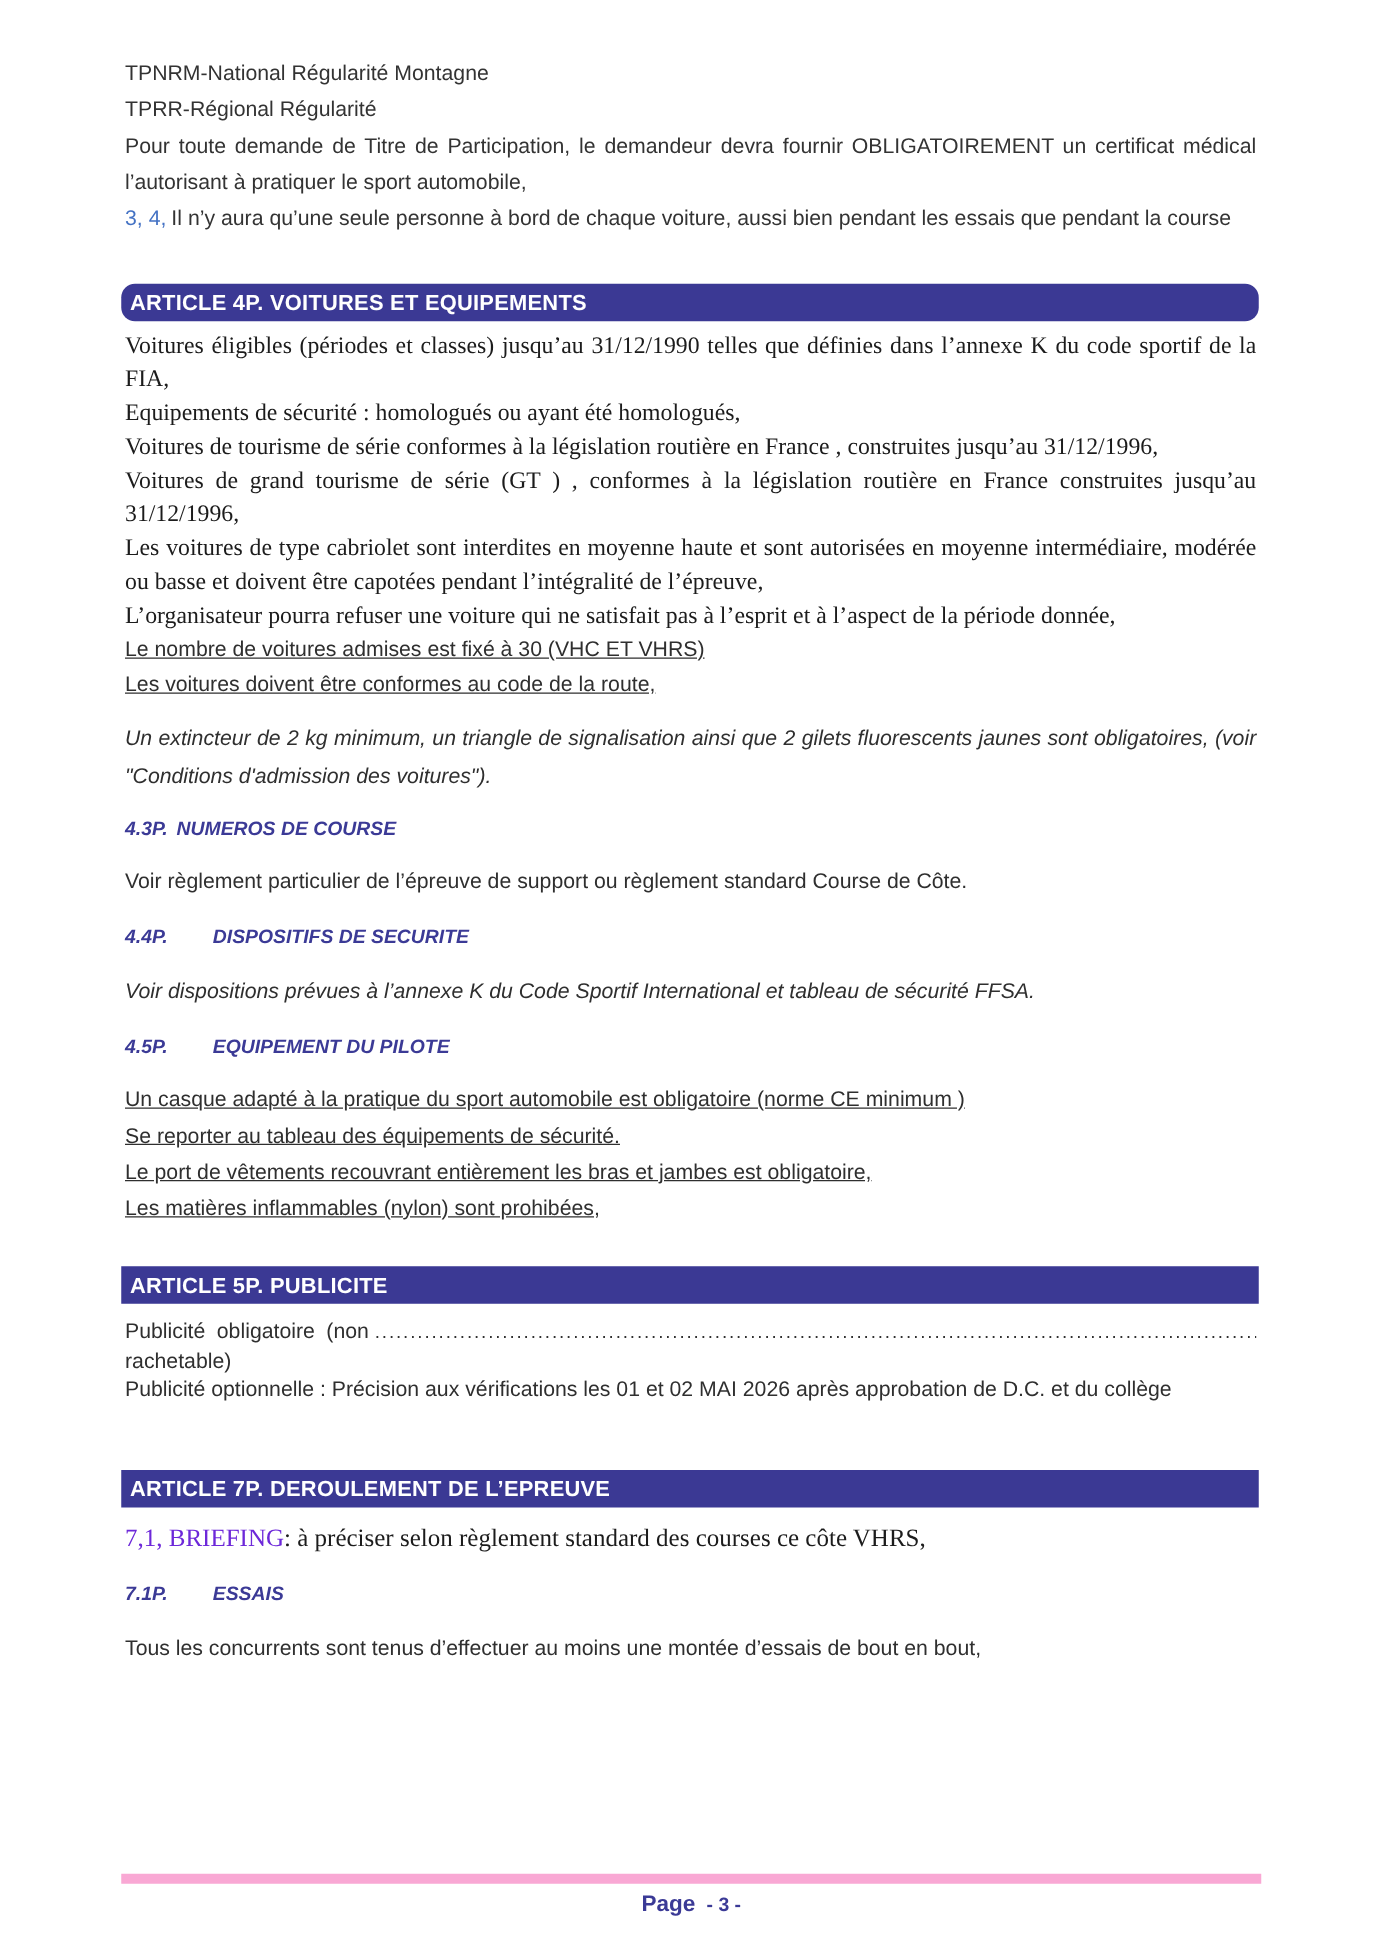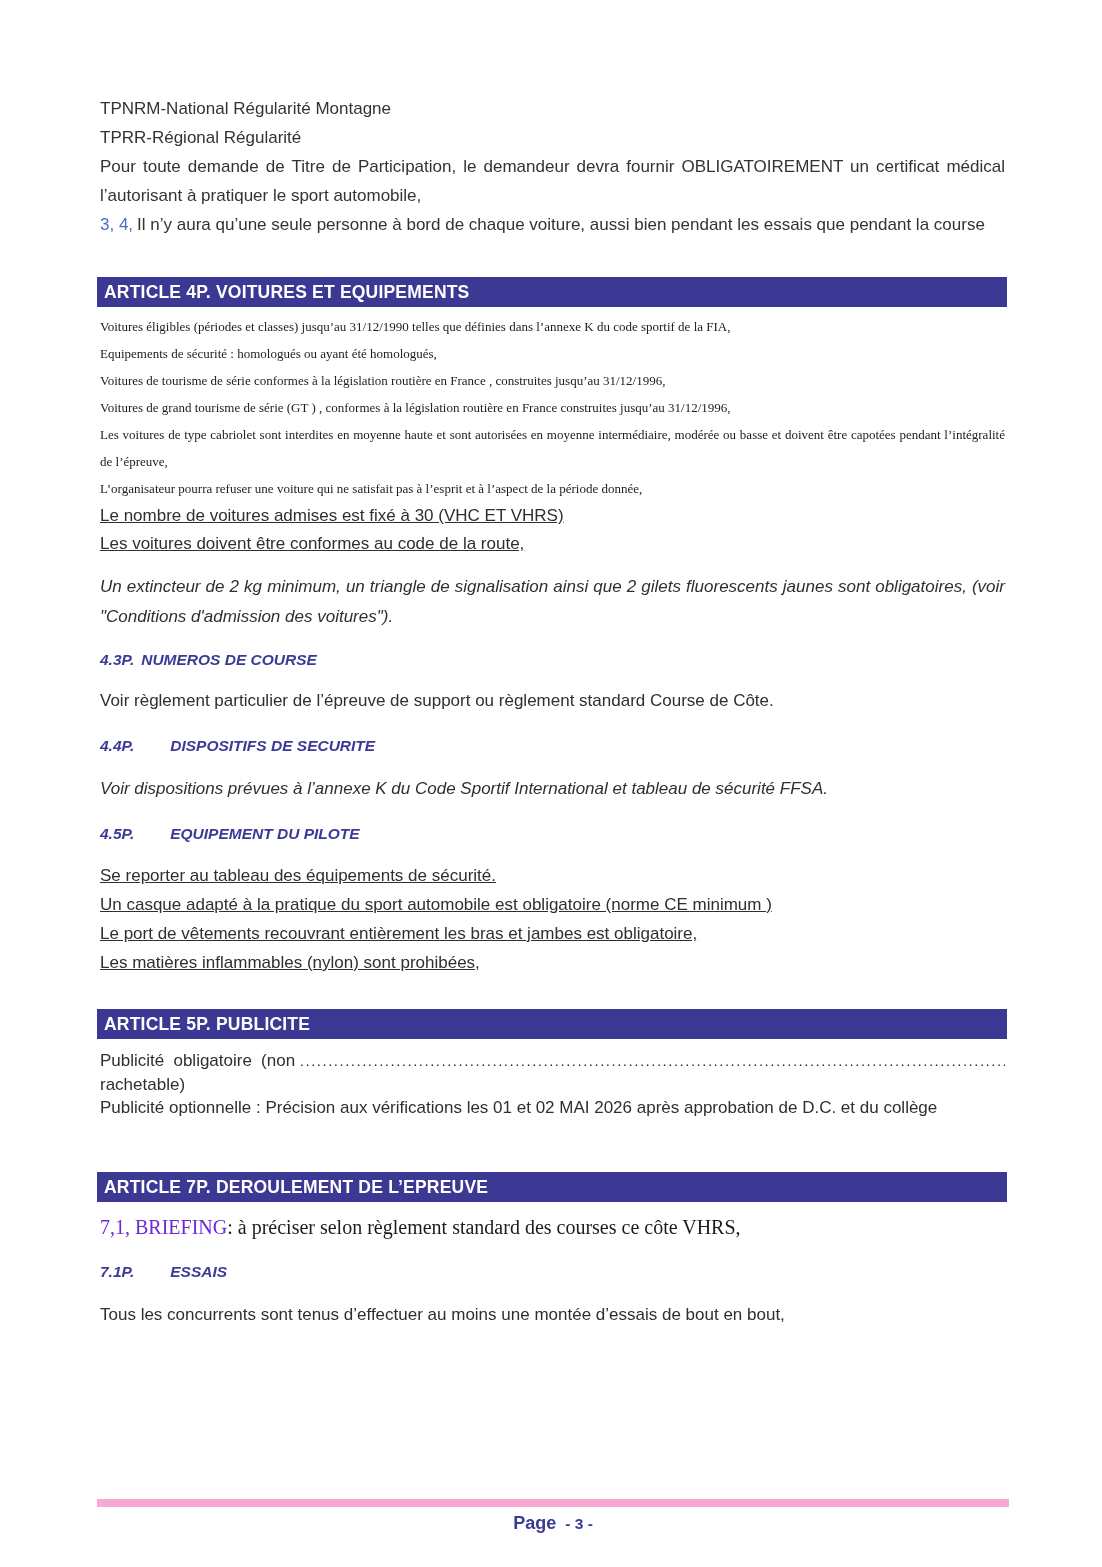--- a/index.html
+++ b/index.html
@@ -1,53 +1,53 @@
 <!DOCTYPE html>
 <html lang="fr"><head>
 <meta charset="utf-8">
 <style>
   html,body{margin:0;padding:0;background:#ffffff;}
   .page{
     position:relative;
     width:1102px;height:1567px;
     box-sizing:border-box;
-    padding:94px 97px 0 100px;
+    padding:44px 97px 0 100px;
     background:#ffffff;
     font-family:"Liberation Sans", sans-serif;
     color:#2e2e2e;
     overflow:hidden;
   }
   
   .intro{font-size:17px;line-height:29px;text-align:justify;color:#333333;}
   .intro p{margin:0;}
   .ref-blue{color:#4472c4;margin-right:4px;}
   
   .article-bar{
     margin-left:-3px;margin-right:-2px;
     background:#3b3994;color:#ffffff;
     font-weight:bold;font-size:17.5px;
     line-height:30px;height:30px;
     padding-left:7px;
     letter-spacing:.2px;
   }
-  .bar1{margin-top:38px;}
+  .bar1{margin-top:38px;border-radius:11px;}
   .bar2{margin-top:32px;}
   .bar3{margin-top:52px;}
   
   .sec-heading{
     display:flex;align-items:baseline;gap:36px;
     color:#3b3a96;font-weight:bold;font-style:italic;
     font-size:15.5px;line-height:22px;
   }
   .sec-heading.tight{gap:7px;}
   
   .serif-block{
     margin-top:6px;
     font-family:"Liberation Serif", serif;
-    font-size:13px;line-height:27px;
+    font-size:19px;line-height:27px;
     color:#1c1c1c;text-align:justify;
   }
   .serif-block p{margin:0;}
   .sans-block{font-size:17px;line-height:28px;color:#2f2f2f;}
   .sans-block p{margin:0;text-decoration:underline;}
   .extincteur{
     margin-top:14px;
     font-size:17px;line-height:30px;font-style:italic;
     color:#2f2f2f;text-align:justify;
   }
@@ -123,22 +123,22 @@
   </div>
 
   <p class="sans-block mt18" style="margin:18px 0 0 0;font-style:italic;">Voir dispositions prévues à l’annexe K du Code Sportif International et tableau de sécurité FFSA.</p>
 
   <div class="sec-heading mt20">
     <span>4.5P.</span>
     <span>EQUIPEMENT DU PILOTE</span>
   </div>
 
   <div class="sans-block pilote">
+    <p>Un casque adapté à la pratique du sport automobile est obligatoire (norme CE minimum )</p>
     <p>Se reporter au tableau des équipements de sécurité.</p>
-    <p>Un casque adapté à la pratique du sport automobile est obligatoire (norme CE minimum )</p>
     <p>Le port de vêtements recouvrant entièrement les bras et jambes est obligatoire,</p>
     <p>Les matières inflammables (nylon) sont prohibées,</p>
   </div>
 
   <div class="article-bar bar2">ARTICLE 5P. PUBLICITE</div>
 
   <div class="pub-block">
     <p class="leader-row"><span>Publicité obligatoire (non rachetable)</span>&nbsp;<span class="leader">................................................................................................................................................................................</span></p>
     <p>Publicité optionnelle : Précision aux vérifications les 01 et 02 MAI 2026 après approbation de D.C. et du collège</p>
   </div>

